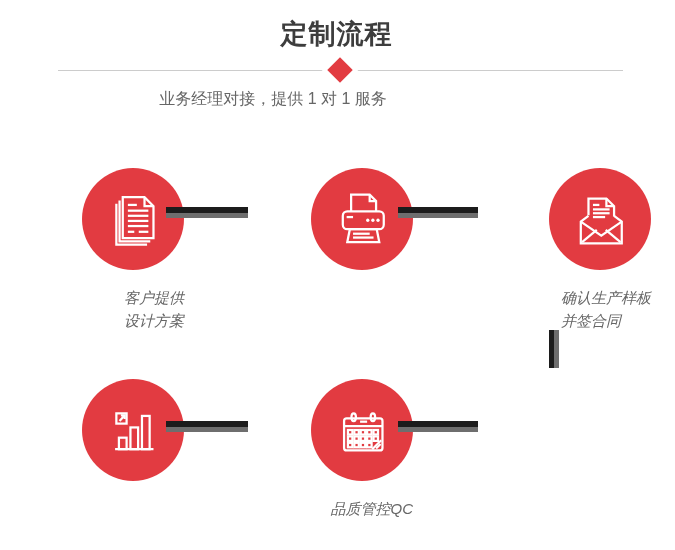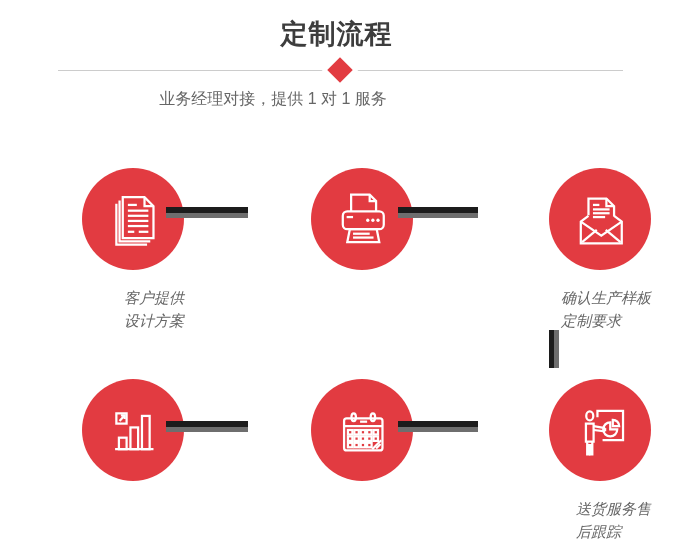--- a/index.html
+++ b/index.html
@@ -128,21 +128,21 @@
           <path d="M39 47 H58"></path>
           <path d="M32 45 L20 54 V88 H84 V54 L72 45"></path>
           <path d="M20 54 L52 76 L84 54"></path>
           <path d="M22 86 L45 67"></path>
           <path d="M82 86 L59 67"></path>
         </svg>
       </span>
     </div>
     <div class="step-label">
       <div>确认生产样板</div>
-      <div>定制要求</div>
+      <div>并签合同</div>
     </div>
   </div>
 
   <div class="step r2 c1">
     <div class="step-circle">
       <span class="icon">
         <svg viewBox="0 0 100 100">
           <path d="M22 80 H82"></path>
           <rect x="28" y="62" width="12" height="18"></rect>
           <rect x="46" y="46" width="12" height="34"></rect>
@@ -179,45 +179,24 @@
           <rect x="28" y="70" width="7" height="7"></rect>
           <rect x="38" y="70" width="7" height="7"></rect>
           <rect x="48" y="70" width="7" height="7"></rect>
           <rect x="58" y="70" width="7" height="7"></rect>
           <path d="M66 80 L80 66"></path>
           <path d="M72 79 L79 72"></path>
         </svg>
       </span>
     </div>
     <div class="step-label">
-    </div>
-  </div>
-
-  <div class="step r2 c3">
-    <div class="step-circle">
-      <span class="icon">
-        <svg viewBox="0 0 100 100">
-          <path d="M46 30 V20 H86 V66 H54"></path>
-          <path d="M66 38 A11 11 0 1 0 77 49 L66 49 Z"></path>
-          <path d="M70 34 A10 10 0 0 1 80 44 L70 44 Z"></path>
-          <ellipse cx="34" cy="28" rx="5.5" ry="7"></ellipse>
-          <path d="M28 40 H40 V68 H28 Z"></path>
-          <path d="M40 44 L58 47"></path>
-          <path d="M40 50 L58 52"></path>
-          <path d="M58 47 V52"></path>
-          <path d="M30 68 V88 H33 V72"></path>
-          <path d="M38 68 V88 H35 V72"></path>
-        </svg>
-      </span>
-    </div>
-    <div class="step-label">
-      <div>送货服务售</div>
-      <div>后跟踪</div>
-    </div>
-  </div>
+      <div>品质管控QC</div>
+    </div>
+  </div>
+
 
   <div class="hconn" style="left:166px;top:207px;width:82px;"></div>
   <div class="hconn" style="left:398px;top:207px;width:80px;"></div>
   <div class="hconn" style="left:166px;top:421px;width:82px;"></div>
   <div class="hconn" style="left:398px;top:421px;width:80px;"></div>
   <div class="vconn" style="left:549px;top:330px;height:38px;"></div>
 
 </div>
 
 </body></html>

